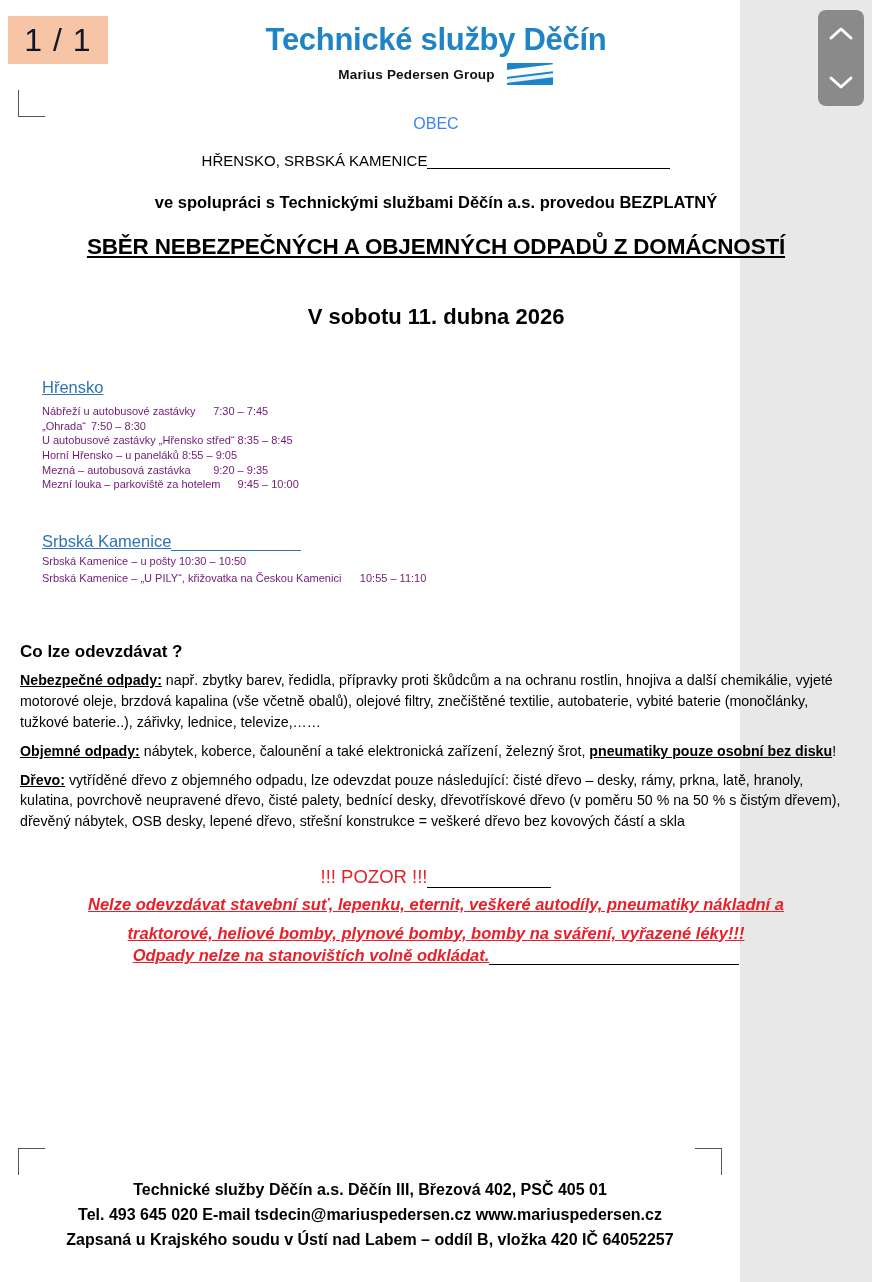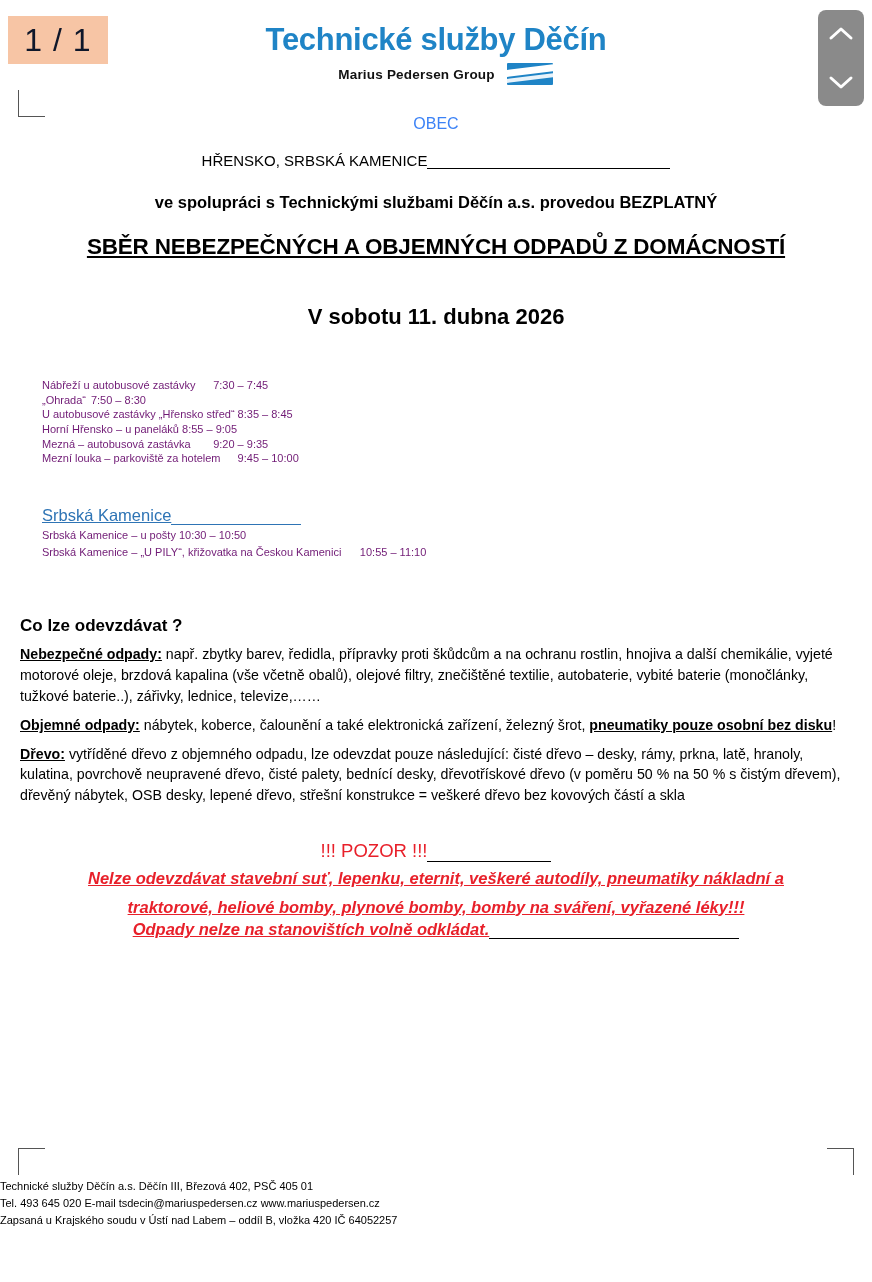--- a/index.html
+++ b/index.html
@@ -11,21 +11,21 @@
     font-family: "Liberation Sans", sans-serif;
     width: 872px;
     height: 1282px;
     position: relative;
     overflow: hidden;
   }
 
   .page {
     position: absolute;
     left: 0; top: 0;
-    width: 872px;
+    width: 740px;
     height: 1282px;
     background: #ffffff;
     box-sizing: border-box;
   }
 
   
   .page-badge {
     position: absolute;
     left: 8px;
     top: 16px;
@@ -279,24 +279,25 @@
     border-bottom: 1.3px solid #000;
     height: 14px;
   }
 
   
   .footer {
     position: absolute;
     left: 0;
     right: 0;
     top: 1178px;
-    text-align: left;
-    font-size: 11px;
+    text-align: center;
+    font-size: 16px;
     color: #000;
     line-height: 1.55;
+    font-weight: bold;
   }
 </style>
 </head>
 <body>
 
 <div class="page">
 
   <div class="crop tl"></div>
   <div class="crop bl"></div>
   <div class="crop br"></div>
@@ -318,20 +319,21 @@
       <span class="rule-inline"></span>
     </div>
 
     <div class="coop">ve spolupráci s Technickými službami Děčín a.s. provedou BEZPLATNÝ</div>
 
     <div class="maintitle">SBĚR NEBEZPEČNÝCH A OBJEMNÝCH ODPADŮ Z DOMÁCNOSTÍ</div>
 
     <div class="datum">V sobotu 11. dubna 2026</div>
 
     <div class="loc-block">
+      <div class="loc-head">Hřensko</div>
       <div class="stop">Nábřeží u autobusové zastávky	7:30 – 7:45</div>
       <div class="stop">„Ohrada“	7:50 – 8:30</div>
       <div class="stop">U autobusové zastávky „Hřensko střed“	8:35 – 8:45</div>
       <div class="stop">Horní Hřensko – u paneláků 8:55 – 9:05</div>
       <div class="stop">Mezná – autobusová zastávka	9:20 – 9:35</div>
       <div class="stop">Mezní louka – parkoviště za hotelem	9:45 – 10:00</div>
     </div>
 
     <div class="loc-block2">
       <div class="loc-head-row">

